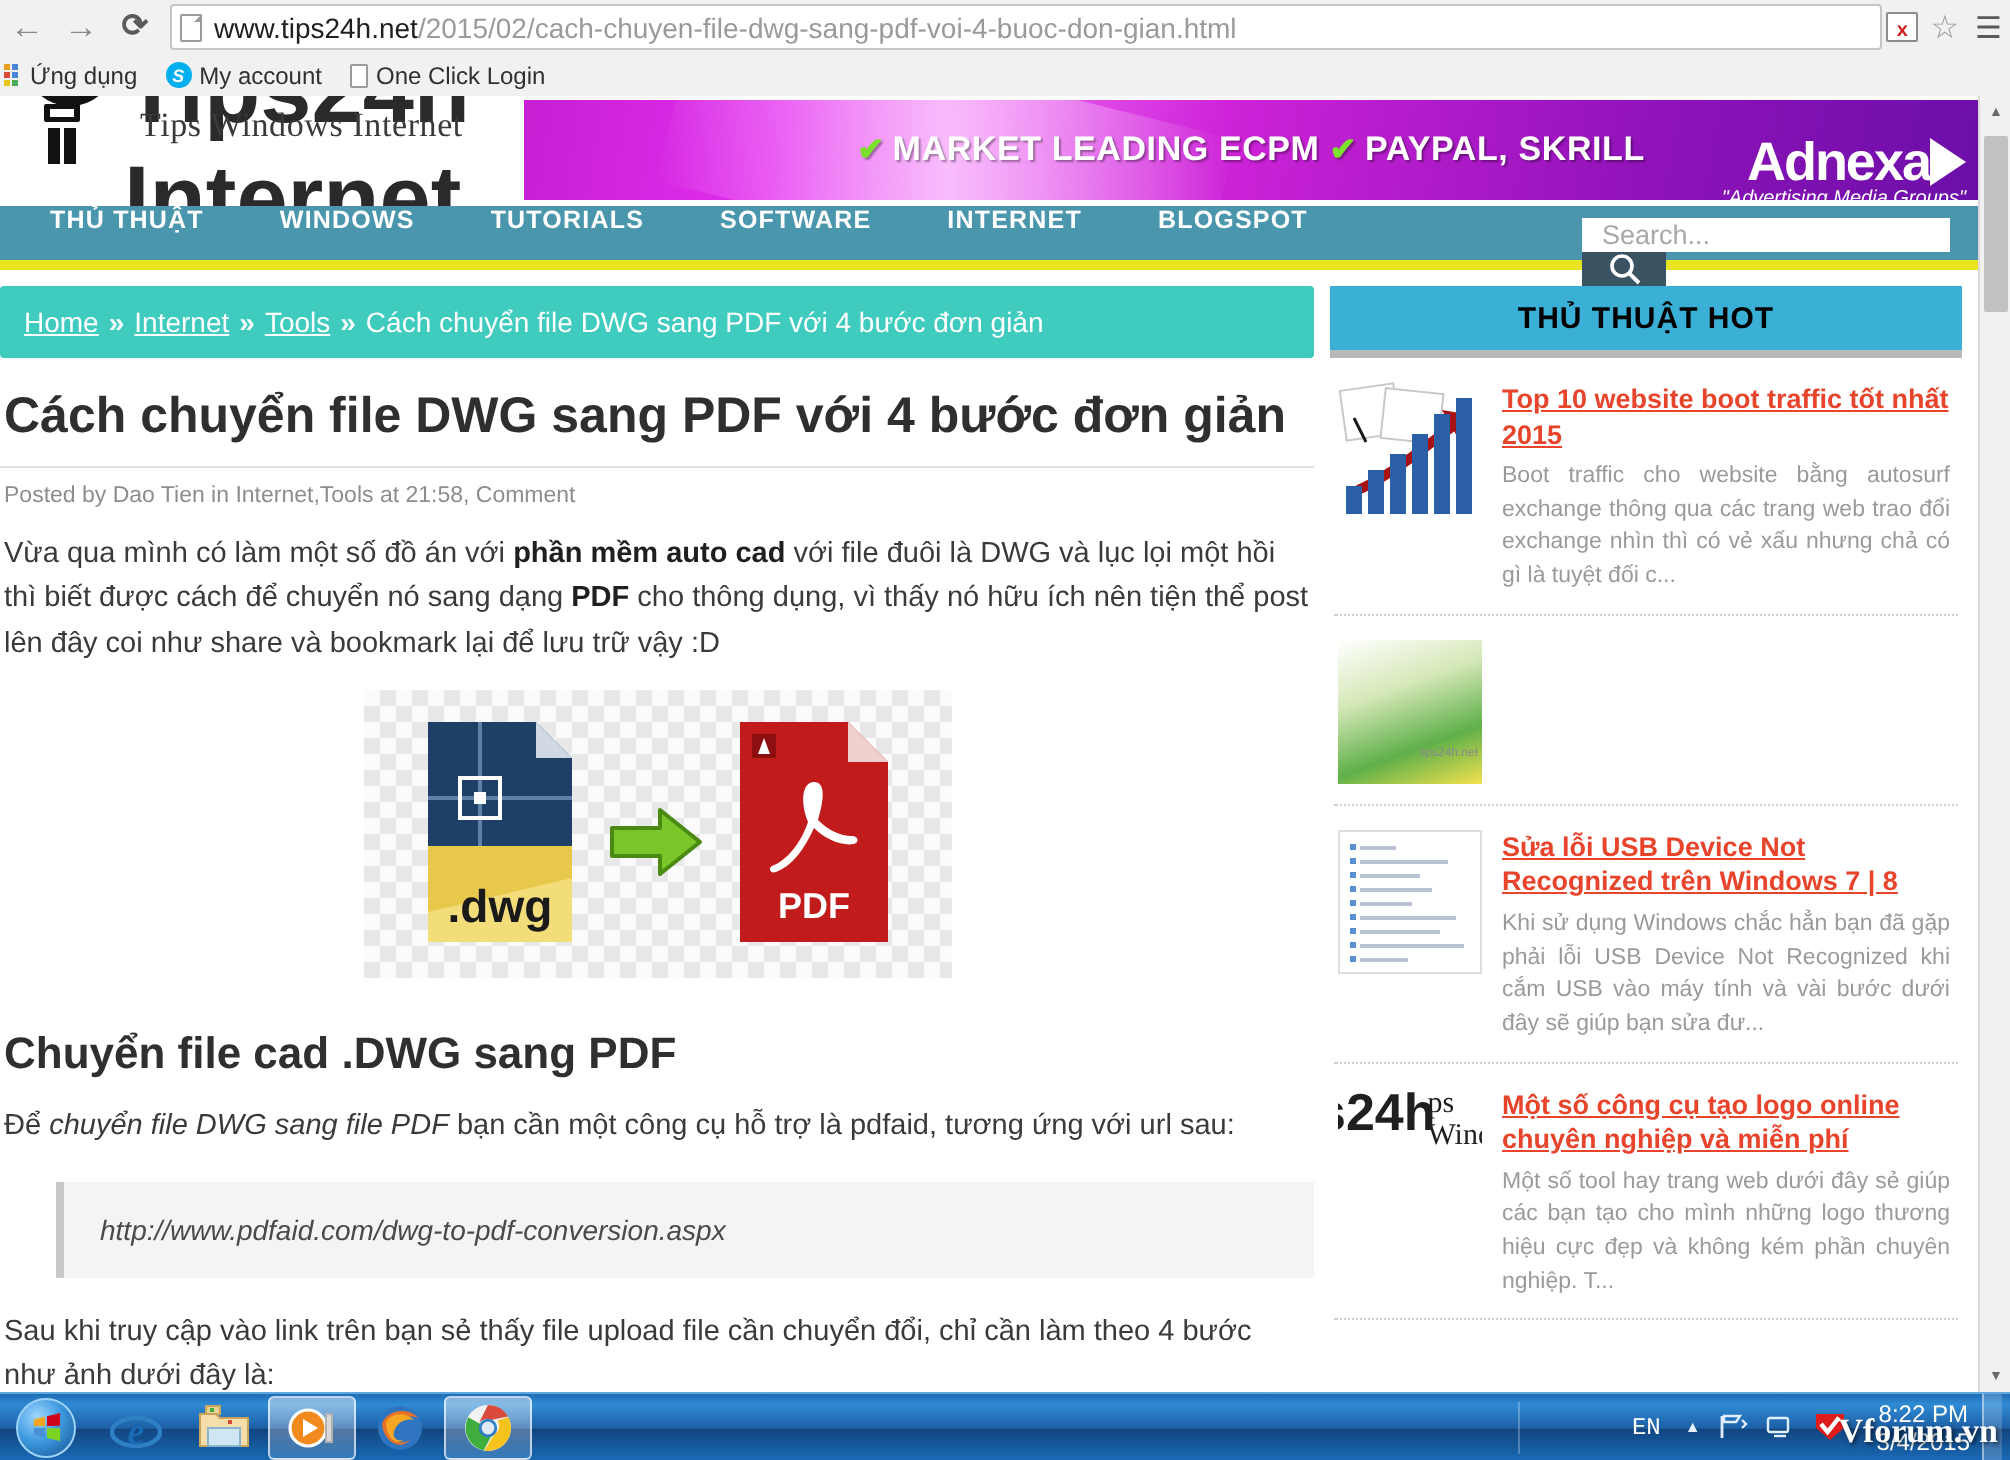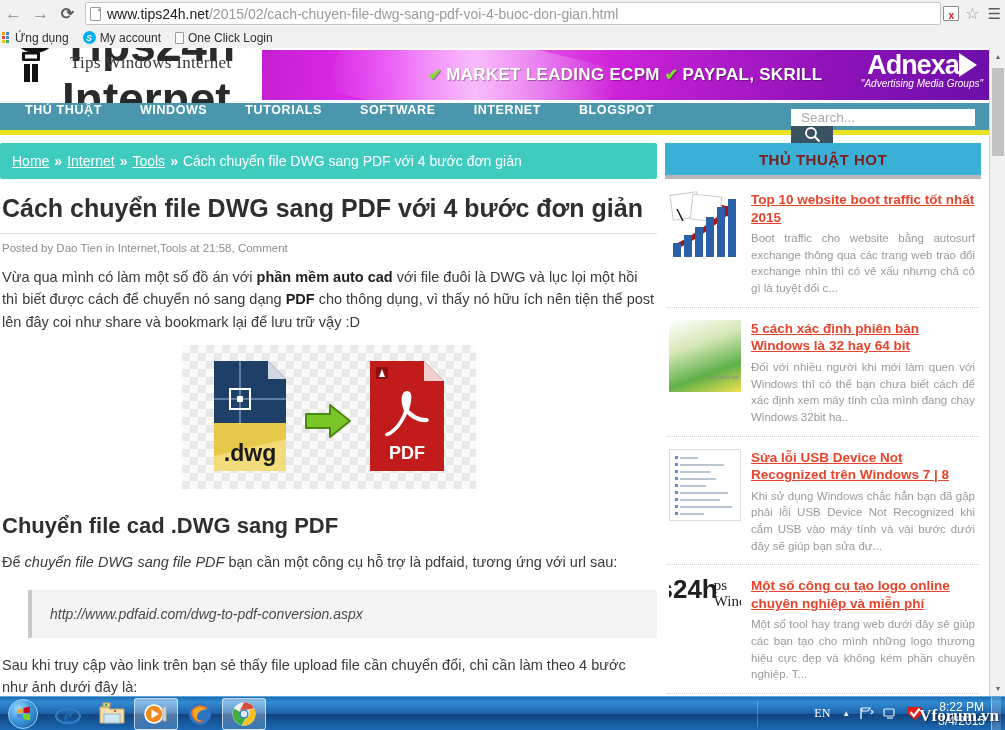--- a/index.html
+++ b/index.html
@@ -135,22 +135,22 @@
   .banner-text {
     position: relative; z-index: 2;
     width: 100%; text-align: center;
     color: #fff; font-size: 17px; font-weight: bold;
     font-family: "Liberation Sans", sans-serif;
     letter-spacing: .3px;
     text-shadow: 1px 1px 1px rgba(0,0,0,.35);
   }
   .chk { color: #7ddf2e; font-size: 16px; margin: 0 4px 0 0; }
   .adnexa {
-    position: absolute; right: 6px; top: 2px; z-index: 3;
-    text-align: center; color: #fff;
+    position: absolute; right: 6px; top: 18px; z-index: 3;
+    text-align: right; color: #fff;
   }
   .adnexa .an-name {
     font-size: 27px; font-weight: bold; letter-spacing: -1px;
     line-height: 26px; font-family: "Liberation Sans", sans-serif;
   }
   .adnexa .an-sub { font-size: 10px; font-style: italic; line-height: 12px; }
   .an-tri {
     display: inline-block; width: 0; height: 0; vertical-align: -3px;
     border-style: solid; border-width: 12px 0 12px 18px;
     border-color: transparent transparent transparent #fff;
@@ -239,21 +239,21 @@
     padding: 18px 2px 6px 2px;
   }
   .quote-box {
     margin: 10px 0 10px 28px; padding: 16px 0 16px 18px;
     background: #f4f4f4; border-left: 4px solid #c9c9c9;
     font-size: 14px; font-style: italic; color: #4a4a4a;
   }
 
   
   .widget-head {
-    background: #3bb0d6; color: #7f1d1d; height: 36px;
+    background: #3bb0d6; color: #000000; height: 36px;
     display: flex; align-items: center; justify-content: center;
     font-size: 15px; font-weight: bold; letter-spacing: .5px;
     border-bottom: 4px solid #b8b8b8;
   }
   .widget-body { padding: 0 2px; }
   .w-item {
     display: flex; padding: 12px 4px 10px 2px;
     border-bottom: 1px dotted #cfcfcf;
   }
   .w-thumb {
@@ -367,21 +367,21 @@
   }
   .tray {
     margin-left: auto; display: flex; align-items: center;
     height: 34px; padding-right: 4px; position: relative;
   }
   .tray-sep {
     width: 1px; height: 26px; background: rgba(255,255,255,.25); margin-right: 8px;
   }
   .tray-lang {
     color: #fff; font-size: 12px; margin-right: 12px;
-    font-family: Liberation Serif, serif;
+    font-family: Liberation Mono, monospace;
     padding-left: 48px;
   }
   .tray-ico {
     margin-right: 9px; color: #e8f4ff; font-size: 12px;
     display: flex; align-items: center;
   }
   .clock {
     color: #fff; font-size: 12px; text-align: center; line-height: 14px;
     padding: 0 6px; font-family: "Liberation Sans", sans-serif;
   }
@@ -580,24 +580,20 @@
           <div class="w-text">
             <a class="w-title" href="#">Top 10 website boot traffic tốt nhất 2015</a>
             <div class="w-desc">Boot traffic cho website bằng autosurf exchange thông qua các trang web trao đổi exchange nhìn thì có vẻ xấu nhưng chả có gì là tuyệt đối c...</div>
           </div>
         </div>
 
         <div class="w-item">
           <div class="w-thumb th-64">
             <span class="wm">tips24h.net</span>
           </div>
-          <div class="w-text">
-            <a class="w-title" href="#">5 cách xác định phiên bản Windows là 32 hay 64 bit</a>
-            <div class="w-desc">Đối với nhiều người khi mới làm quen với Windows thì có thể bạn chưa biết cách để xác định xem máy tính của mình đang chạy Windows 32bit ha..</div>
-          </div>
         </div>
 
         <div class="w-item">
           <div class="w-thumb th-devmgr">
             <span class="dot" style="top:6px"></span>
               <span class="ln" style="top:7px;width:18px"></span>
             <span class="dot" style="top:13px"></span>
               <span class="ln" style="top:14px;width:44px"></span>
             <span class="dot" style="top:20px"></span>
               <span class="ln" style="top:21px;width:30px"></span>

